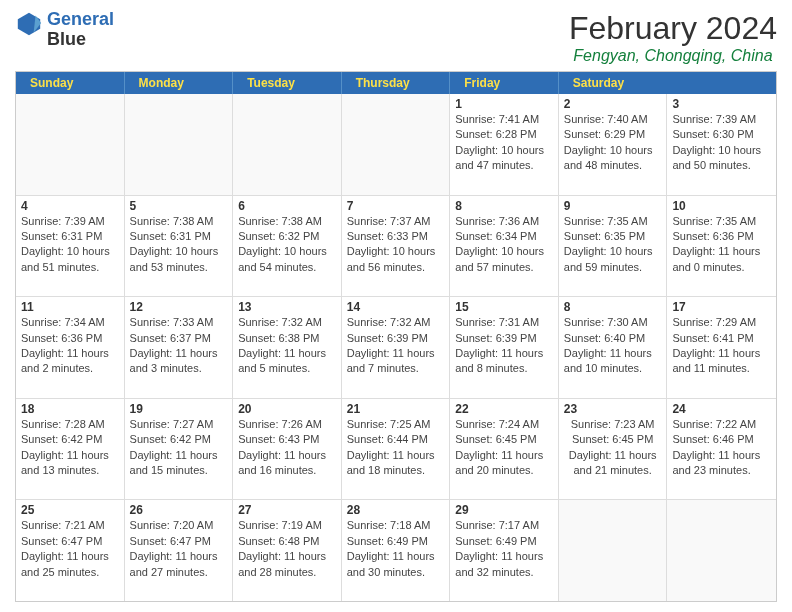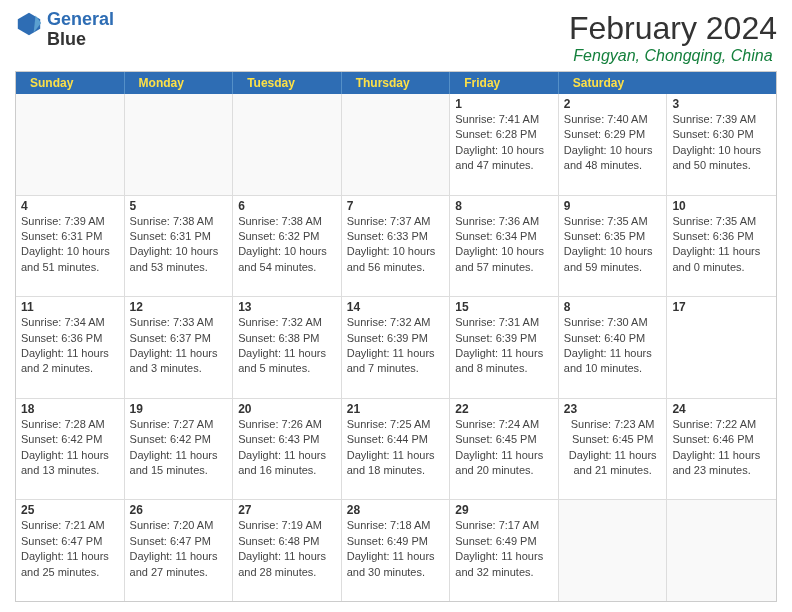--- a/index.html
+++ b/index.html
@@ -247,20 +247,23 @@
 Daylight: 11 hours and 8 minutes.</div>
           </div>
           <div class="cal-cell">
             <span class="day-num">8</span>
             <div class="day-info" style="white-space: pre-line;">Sunrise: 7:30 AM
 Sunset: 6:40 PM
 Daylight: 11 hours and 10 minutes.</div>
           </div>
           <div class="cal-cell">
             <span class="day-num">17</span>
+            <div class="day-info" style="white-space: pre-line;">Sunrise: 7:29 AM
+Sunset: 6:41 PM
+Daylight: 11 hours and 11 minutes.</div>
           </div>
         </div>
         <div class="cal-row">
           <div class="cal-cell">
             <span class="day-num">18</span>
             <div class="day-info" style="white-space: pre-line;">Sunrise: 7:28 AM
 Sunset: 6:42 PM
 Daylight: 11 hours and 13 minutes.</div>
           </div>
           <div class="cal-cell">

